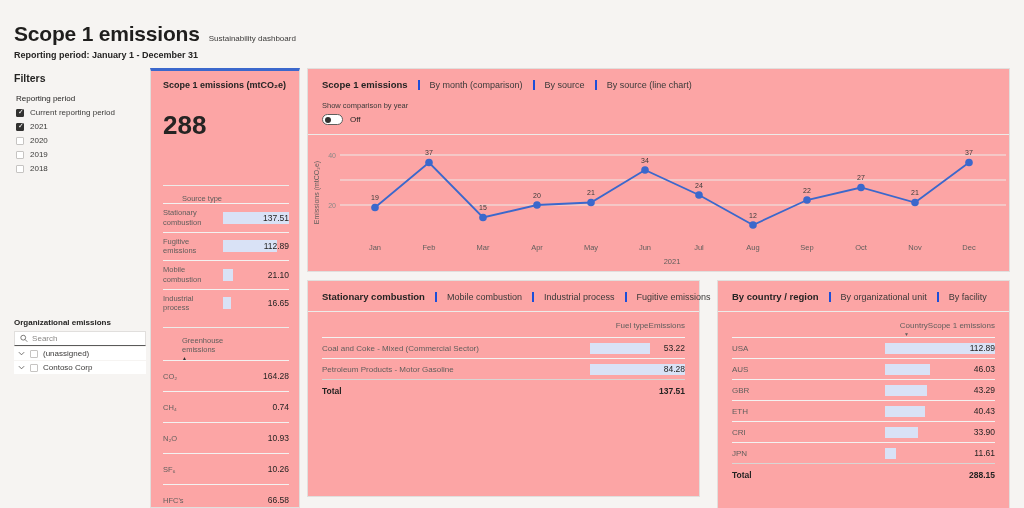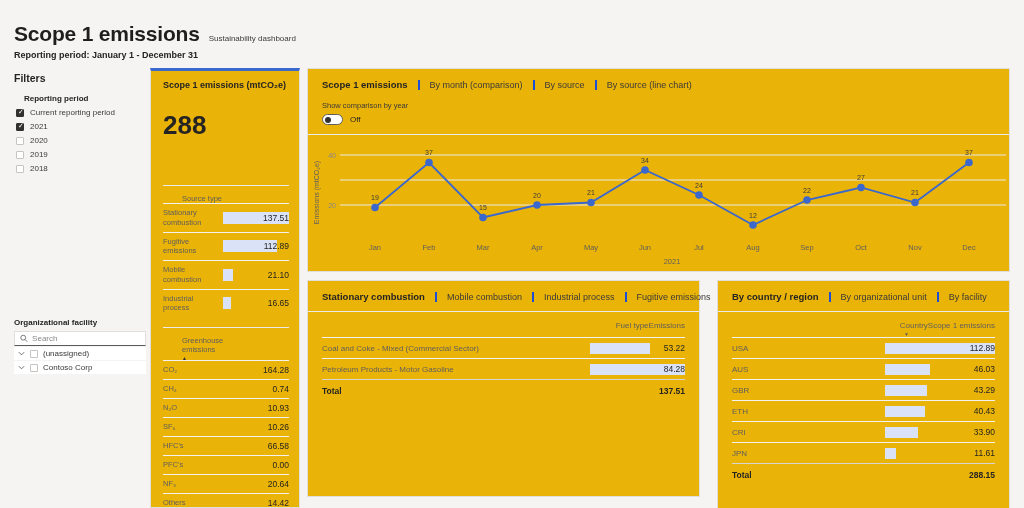--- a/index.html
+++ b/index.html
@@ -4,33 +4,33 @@
 <style>
   * { box-sizing: border-box; margin: 0; padding: 0; }
   html,body { width:1024px; height:508px; }
   body {
     position: relative;
     background: #f6f4f2;
     font-family: "Liberation Sans", "DejaVu Sans", sans-serif;
     color: #252423;
     overflow: hidden;
   }
-  .panel { position:absolute; background:#eab308; border:1px solid #e1dfdd; }
+  .panel { position:absolute; background:#fca5a5; border:1px solid #e1dfdd; }
 
   
   .header { position:absolute; left:14px; top:8px; }
   .title-row { display:flex; align-items:baseline; gap:9px; }
   .page-title { font-size:21px; font-weight:600; color:#1f1e1d; letter-spacing:-0.2px; }
   .page-subtitle { font-size:8px; color:#3b3a39;margin-top:26px; }
   .reporting-period { font-size:9px; font-weight:bold; color:#252423; margin-top:4px; }
 
   
   .filters { position:absolute; left:14px; top:72px; width:130px; }
   .filters-title { font-size:10.5px; font-weight:bold; color:#252423; }
-  .filter-group-label { font-size:8px; font-weight:bold; margin-top:10px; margin-left:10px; }
+  .filter-group-label { font-size:8px; font-weight:normal; margin-top:10px; margin-left:2px; }
   .chk-row { display:flex; align-items:center; gap:6px; margin-top:5px; margin-left:2px; font-size:8px; color:#3b3a39; cursor:pointer; }
   .chk { width:8px; height:8px; border:1px solid #c6c4c2; background:#fff; border-radius:1px; position:relative; flex:none; }
   .chk.checked { background:#323130; border-color:#323130; }
   .chk.checked::after { content:"\2713"; position:absolute; left:1px; top:-1.5px; font-size:7px; color:#fff; }
 
   .org { position:absolute; left:14px; top:318px; width:132px; }
   .org-heading { font-size:8px; font-weight:bold; color:#252423; }
   .search-box { margin-top:4px; height:15px; background:#fff; border:1px solid #e1dfdd; border-bottom:1px solid #5a5a5a; display:flex; align-items:center; gap:4px; padding:0 5px; }
   .search-box input { border:none; outline:none; width:100%; font-size:8px; font-family:inherit; color:#3b3a39; background:transparent; }
   .search-box input::placeholder { color:#8a8886; }
@@ -46,21 +46,21 @@
   .div2 { margin-top:10px; }
   .section-label { font-size:7.5px; color:#605e5c; margin-top:8px;margin-left:19px; }
   .src-row { display:flex; align-items:center; padding:4px 0; border-top:1px solid #f3f2f1; }
   .src-row:first-of-type { border-top:none; margin-top:3px; }
   .src-label { flex:1; font-size:7.5px; color:#605e5c; line-height:1.3; padding-right:4px; }
   .bar-cell { width:66px; height:12px; position:relative; flex:none; }
   .bar-cell .bar { position:absolute; left:0; top:0; bottom:0; background:#d9e2f6; }
   .bar-cell .val { position:absolute; right:0; top:0; font-size:8.5px; color:#252423; line-height:12px; }
   .ghg-head { margin-top:8px; width:62px; }
   .sort-caret-asc { font-size:5px; color:#323130; line-height:4px; display:block; margin-top:2px; }
-  .ghg-row { display:flex; justify-content:space-between; padding:4px 0; border-top:1px solid #f3f2f1; }
+  .ghg-row { display:flex; justify-content:space-between; align-items:center; padding:10px 0; border-top:1px solid #f3f2f1; }
   .ghg-row:first-of-type { border-top:none; margin-top:2px; }
   .ghg-label { font-size:7.5px; color:#605e5c; }
   .ghg-val { font-size:8.5px; color:#252423; }
 
   
   .tabs { display:flex; align-items:center; font-size:9px; color:#3b3a39; }
   .tab { padding:0 10px; cursor:pointer; white-space:nowrap; }
   .tab:first-child { padding-left:0; }
   .tab + .tab { border-left:2px solid #1d4ed8; }
   .tab.active { font-weight:bold; color:#252423; font-size:9.5px; }
@@ -121,21 +121,21 @@
     <span class="chk"></span>
     <span>2019</span>
   </div>
   <div class="chk-row">
     <span class="chk"></span>
     <span>2018</span>
   </div>
 </div>
 
 <div class="org">
-  <div class="org-heading">Organizational facility</div>
+  <div class="org-heading">Organizational emissions</div>
   <div class="search-box">
     <svg width="9" height="9" viewBox="0 0 10 10">
       <circle cx="4" cy="4" r="3" fill="none" stroke="#605e5c" stroke-width="1"></circle>
       <line x1="6.2" y1="6.2" x2="9" y2="9" stroke="#605e5c" stroke-width="1"></line>
     </svg>
     <input type="text" placeholder="Search" style="">
   </div>
   <div class="tree-row">
     <span class="tree-chevron">
       <svg width="7" height="5" viewBox="0 0 8 5">

